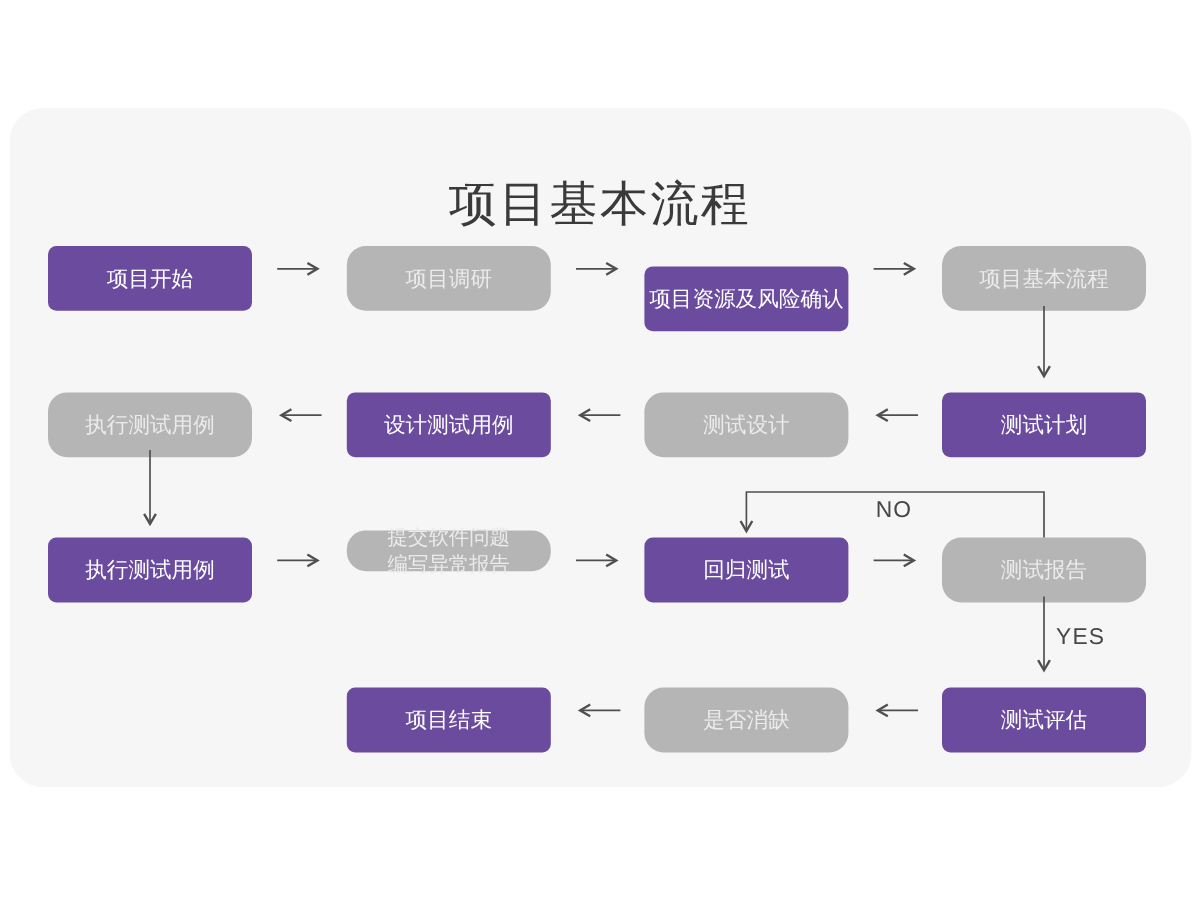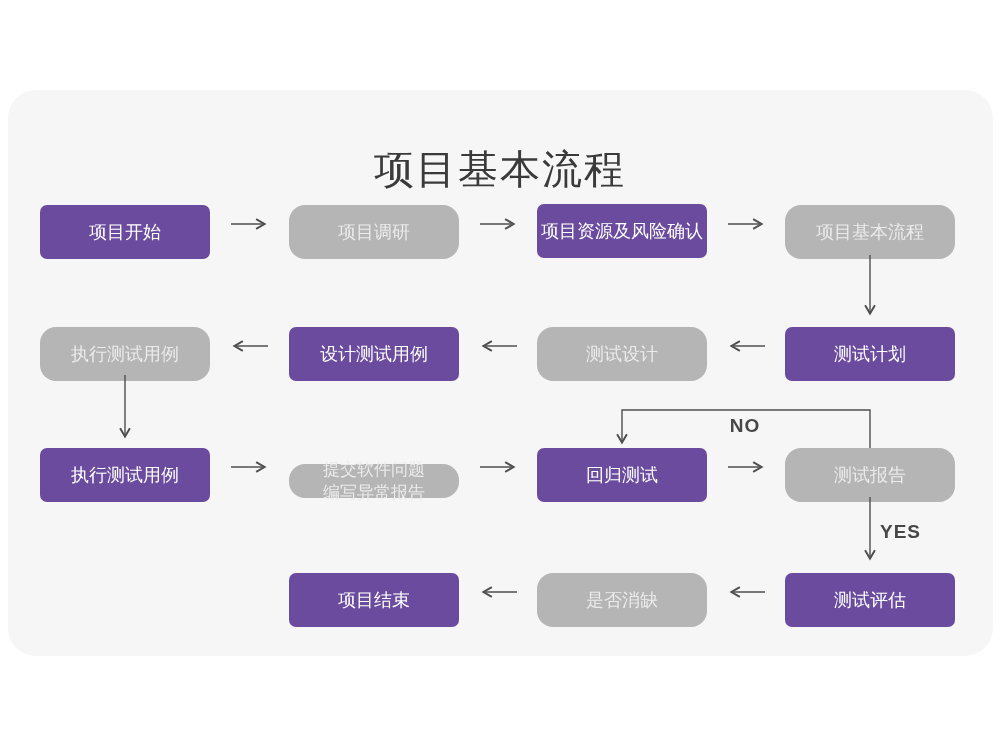--- a/index.html
+++ b/index.html
@@ -19,37 +19,37 @@
   }
   .node{
     position:absolute;width:170px;height:54px;border-radius:7px;
     display:flex;align-items:center;justify-content:center;
     font-size:18px;white-space:nowrap;box-sizing:border-box;
   }
   .node.purple{background:#6b4b9e;color:#ffffff;}
   .node.gray{background:#b5b5b5;color:#ebebeb;border-radius:16px;}
   .node.tall{
     height:34px;white-space:pre-line;text-align:center;
-    line-height:1.38;font-size:17px;margin-top:22px;
+    line-height:1.38;font-size:17px;
   }
   .edge-label{
-    position:absolute;font-size:19px;color:#474747;letter-spacing:1px;font-weight:bold;
+    position:absolute;font-size:19px;color:#474747;letter-spacing:1px;
   }
   svg.arrows{position:absolute;left:0;top:0;pointer-events:none;}
 </style>
 </head>
 <body>
 
 <div class="card"></div>
 
 <div class="title">项目基本流程</div>
 
 <div class="node purple" style="left:40px;top:205px">项目开始</div>
 <div class="node gray" style="left:289px;top:205px">项目调研</div>
-<div class="node purple" style="left:537px;top:204px">项目资源及风险确认</div>
+<div class="node purple" style="left:537px;top:222px">项目资源及风险确认</div>
 <div class="node gray" style="left:785px;top:205px">项目基本流程</div>
 
 <div class="node gray" style="left:40px;top:327px">执行测试用例</div>
 <div class="node purple" style="left:289px;top:327px">设计测试用例</div>
 <div class="node gray" style="left:537px;top:327px">测试设计</div>
 <div class="node purple" style="left:785px;top:327px">测试计划</div>
 
 <div class="node purple" style="left:40px;top:448px">执行测试用例</div>
 <div class="node gray tall" style="left:289px;top:442px">提交软件问题
 编写异常报告</div>

